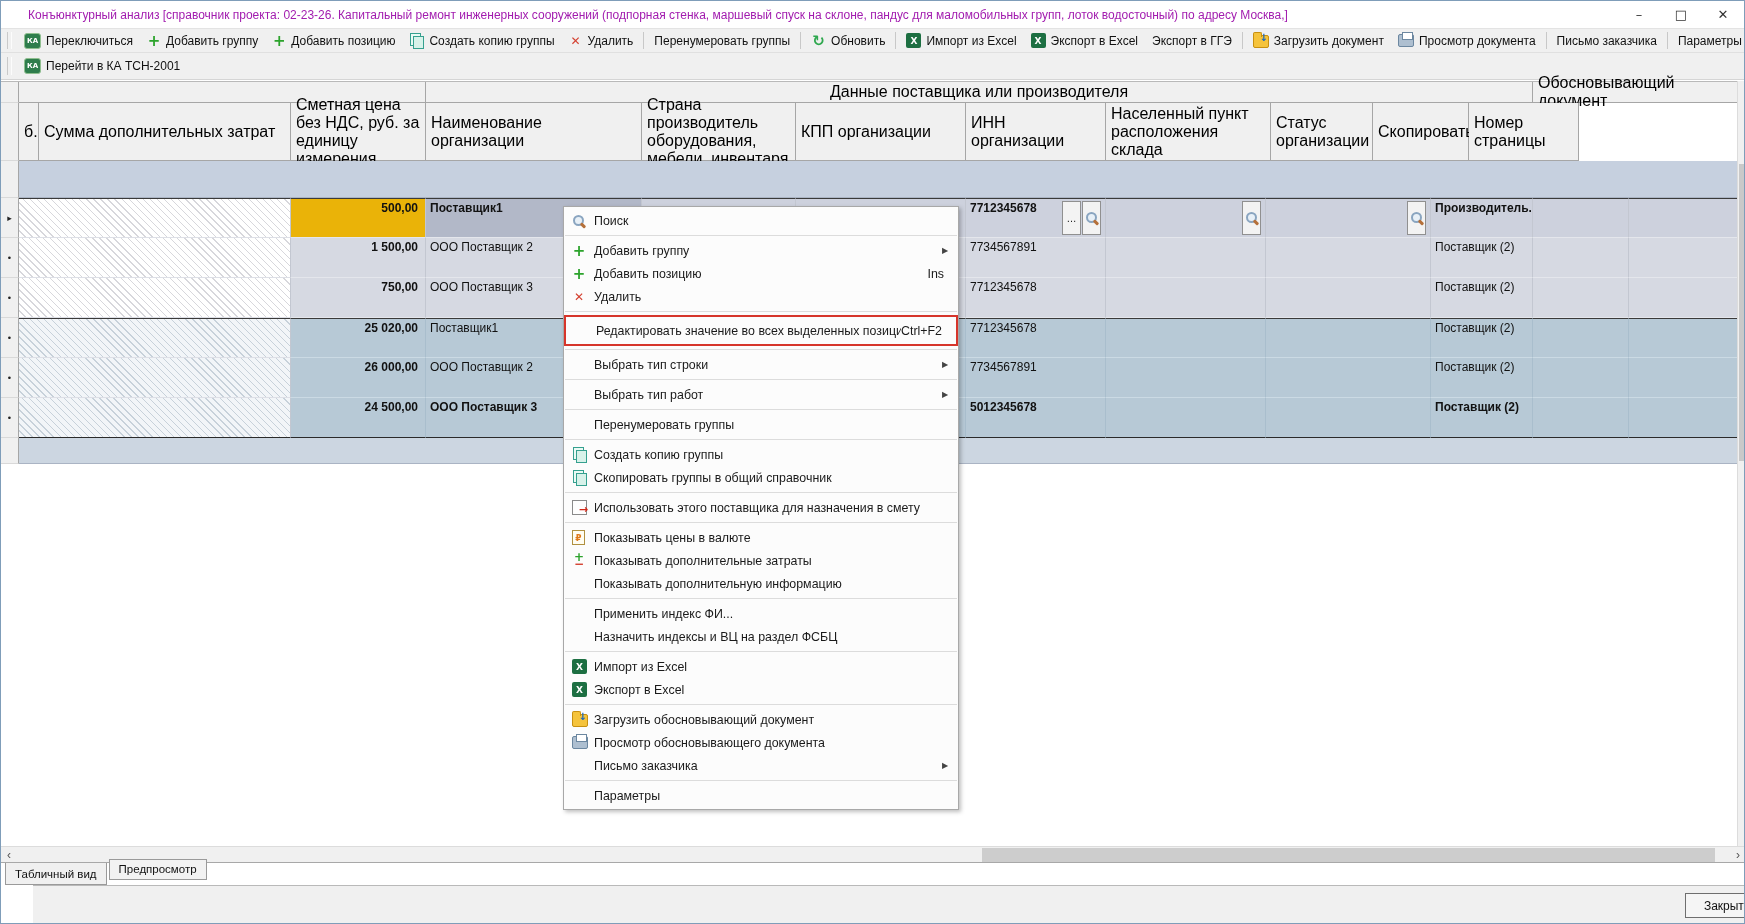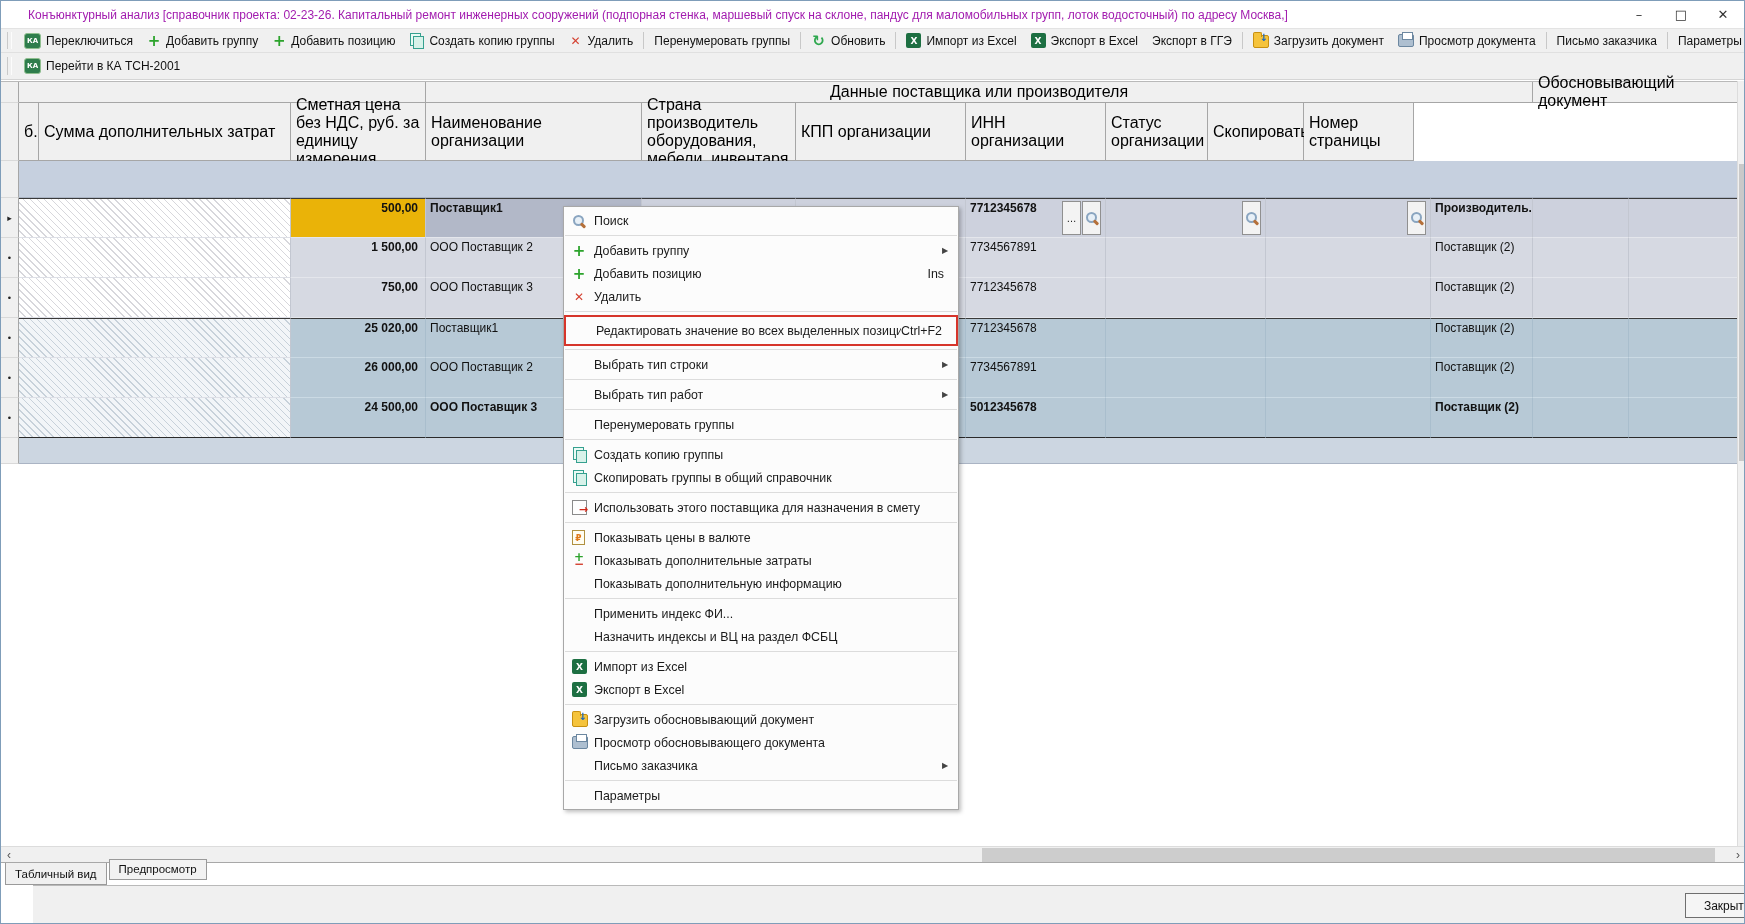--- a/index.html
+++ b/index.html
@@ -203,20 +203,21 @@
 
   <div class="trow hr2">
     <div class="cm"></div>
     <div class="hcell c0">б.</div>
     <div class="hcell c1">Сумма дополнительных затрат</div>
     <div class="hcell c2">Сметная цена без НДС, руб. за единицу измерения</div>
     <div class="hcell c3">Наименование организации</div>
     <div class="hcell c4">Страна производитель оборудования, мебели, инвентаря</div>
     <div class="hcell c5">КПП организации</div>
     <div class="hcell c6">ИНН организации</div>
+    <div class="hcell c8">Населенный пункт расположения склада</div>
     <div class="hcell c9">Статус организации</div>
     <div class="hcell c10">Скопировать</div>
     <div class="hcell c11">Номер страницы</div>
   </div>
 
   <div class="trow bandrow">
     <div class="cm"></div>
     <div class="band"></div>
   </div>
 

